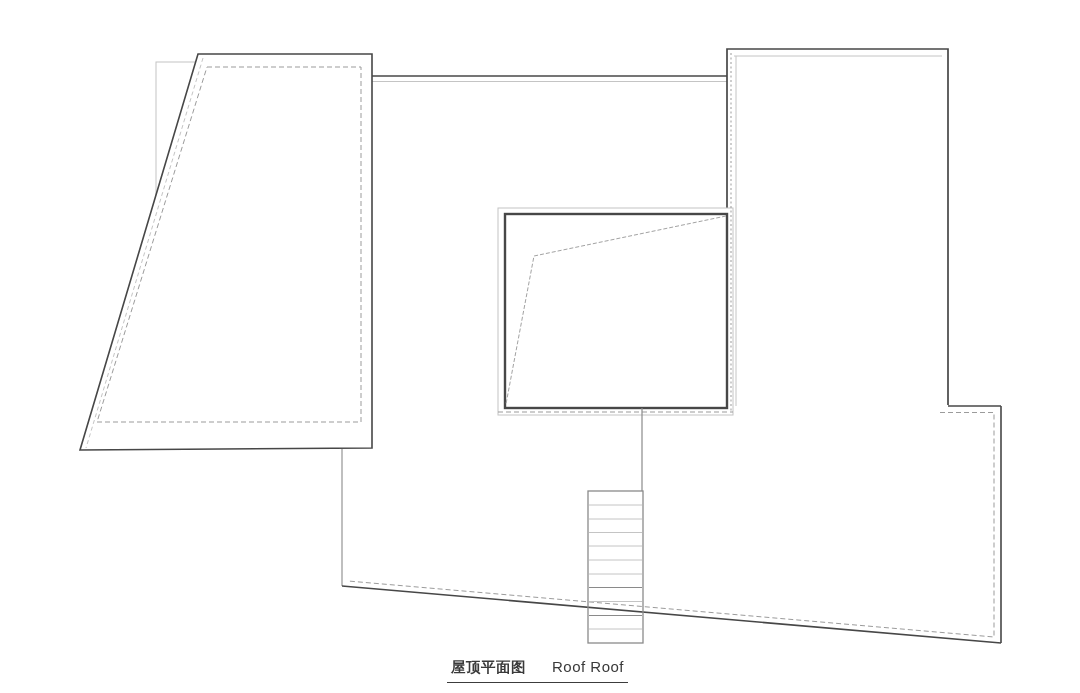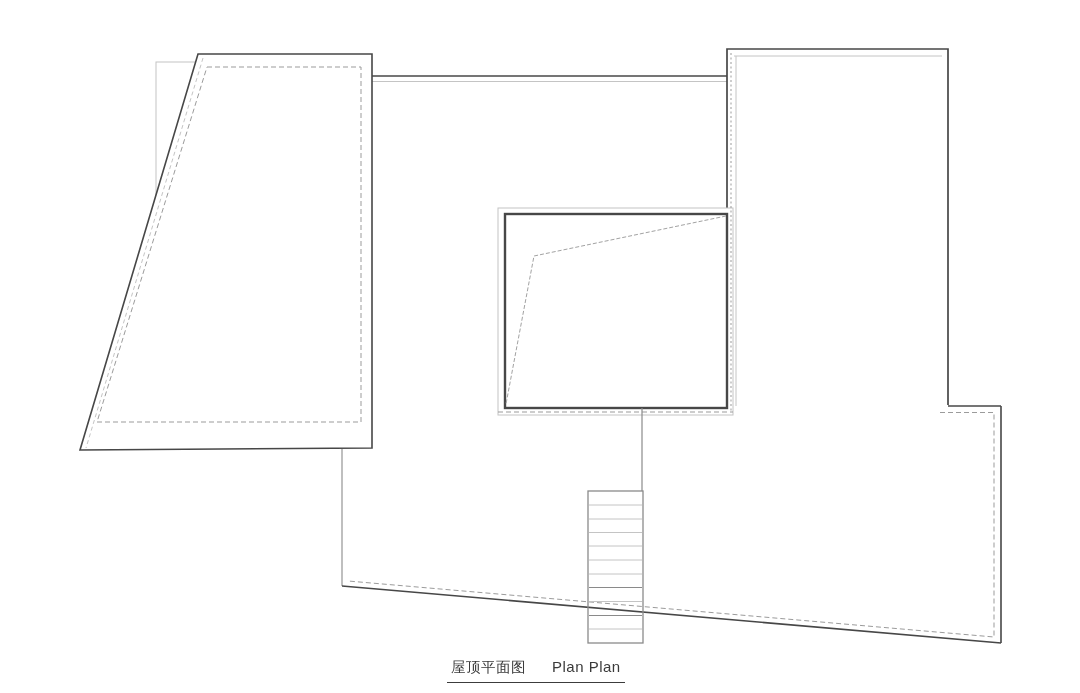--- a/index.html
+++ b/index.html
@@ -6,21 +6,21 @@
   body{width:1080px;height:693px;position:relative;overflow:hidden;
        font-family:"Liberation Sans","DejaVu Sans",sans-serif;}
   #canvas{position:absolute;left:0;top:0;width:1080px;height:693px;}
   #title-block{
     position:absolute;left:447px;top:658px;
     border-bottom:1.6px solid #3c3c3c;
     padding:0 4px 5px 4px;
     white-space:nowrap;
     color:#3a3a3a;
   }
-  #title-cn{font-size:14.5px;font-weight:400;letter-spacing:0.5px;}
+  #title-cn{font-size:14.5px;font-weight:700;letter-spacing:0.5px;}
   #title-en{font-size:15px;font-weight:400;margin-left:26px;letter-spacing:0.5px;}
 </style>
 </head>
 <body>
 
 <div id="canvas"><svg width="1080" height="693" viewBox="0 0 1080 693" style="background: rgb(255, 255, 255);">
       <polygon points="372,76 948,76 948,406 1001,406 1001,643 342,586 342,449 372,449" fill="#ffffff" stroke="none"></polygon>
       <line x1="372" y1="76" x2="727" y2="76" fill="none" stroke="#474747" stroke-width="1.6"></line>
       <line x1="372" y1="81.5" x2="727" y2="81.5" fill="none" stroke="#c4c4c4" stroke-width="1"></line>
       <line x1="342" y1="449" x2="342" y2="586" fill="none" stroke="#8a8a8a" stroke-width="1.1"></line>
@@ -49,14 +49,14 @@
       <line x1="589" y1="546" x2="642" y2="546" fill="none" stroke="#c4c4c4" stroke-width="1"></line>
       <line x1="589" y1="560" x2="642" y2="560" fill="none" stroke="#c4c4c4" stroke-width="1"></line>
       <line x1="589" y1="574" x2="642" y2="574" fill="none" stroke="#c4c4c4" stroke-width="1"></line>
       <line x1="589" y1="587.5" x2="642" y2="587.5" fill="none" stroke="#8a8a8a" stroke-width="1"></line>
       <line x1="589" y1="601.5" x2="642" y2="601.5" fill="none" stroke="#c4c4c4" stroke-width="1"></line>
       <line x1="589" y1="615.5" x2="642" y2="615.5" fill="none" stroke="#8a8a8a" stroke-width="1"></line>
       <line x1="589" y1="629" x2="642" y2="629" fill="none" stroke="#c4c4c4" stroke-width="1"></line>
     </svg></div>
 
 <div id="title-block">
-  <span id="title-cn">屋顶平面图</span><span id="title-en">Plan Plan</span>
+  <span id="title-cn">屋顶平面图</span><span id="title-en">Roof Roof</span>
 </div>
 
 </body></html>

